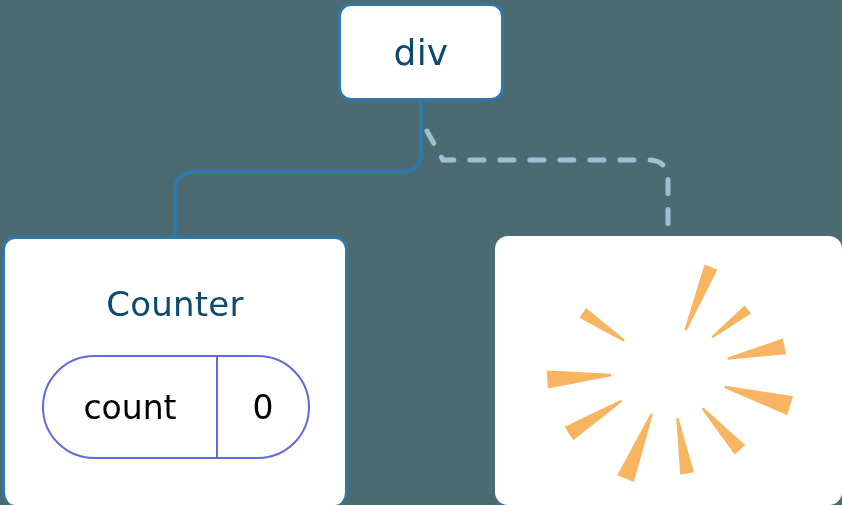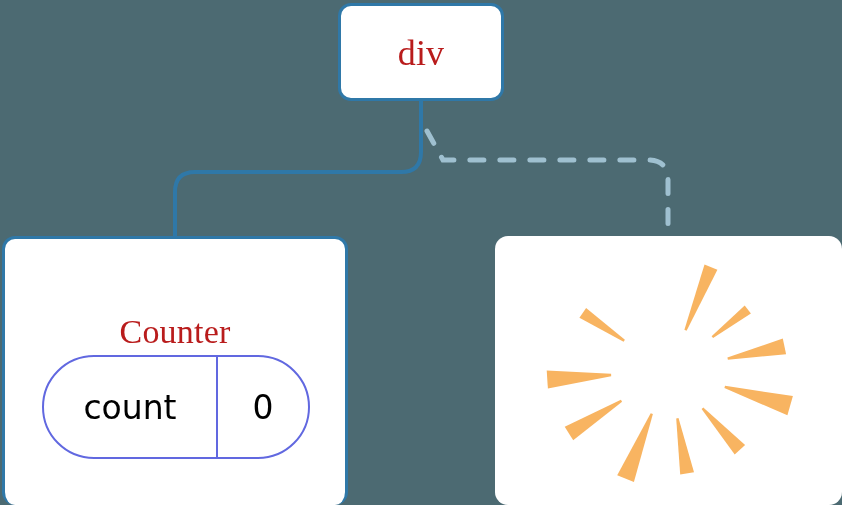--- a/index.html
+++ b/index.html
@@ -58,32 +58,31 @@
   }
   #node-burst {
     left: 495px;
     top: 236px;
     width: 347px;
     height: 269px;
     border-radius: 13px;
   }
 
   .node-title {
-    color: #b91c1c;
+    color: #0c4a6e;
     font-size: 34px;
     line-height: 1;
     letter-spacing: 0.2px;
-    font-family: Liberation Serif, serif;
   }
   #node-div .node-title {
     font-size: 36px;
     margin-top: 2px;
   }
   #node-counter .node-title {
-    margin-top: 76px;
+    margin-top: 48px;
   }
 
   
   .state-pill {
     position: absolute;
     left: 42px;
     top: 355px;
     width: 268px;
     height: 104px;
     box-sizing: border-box;

